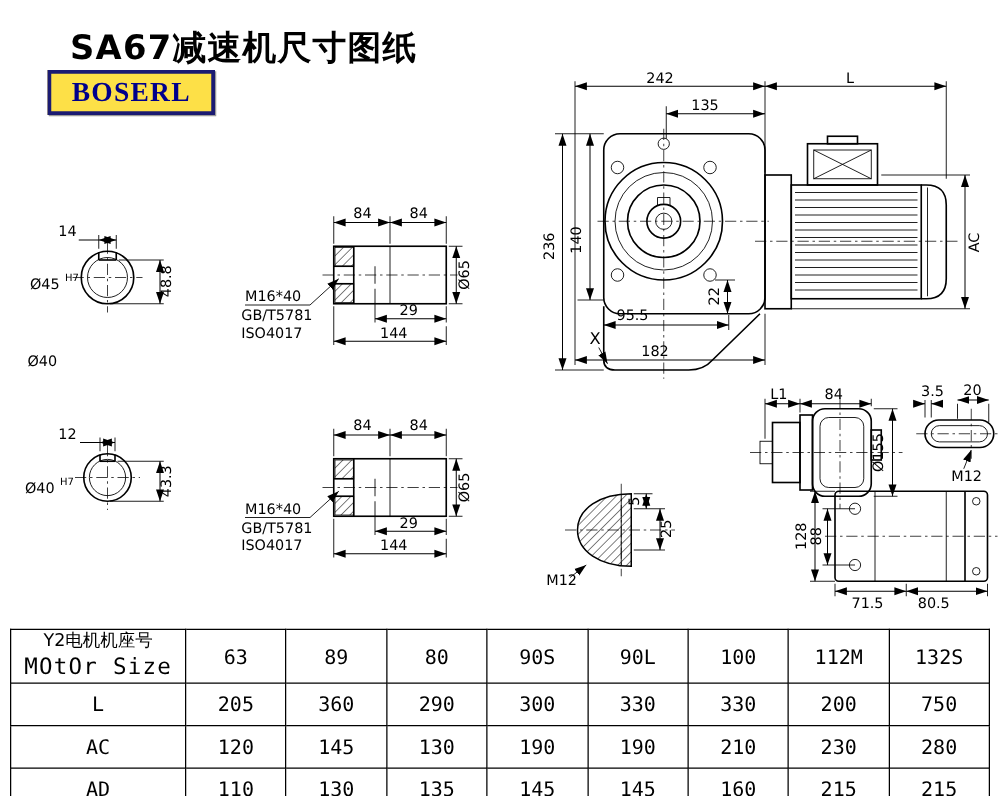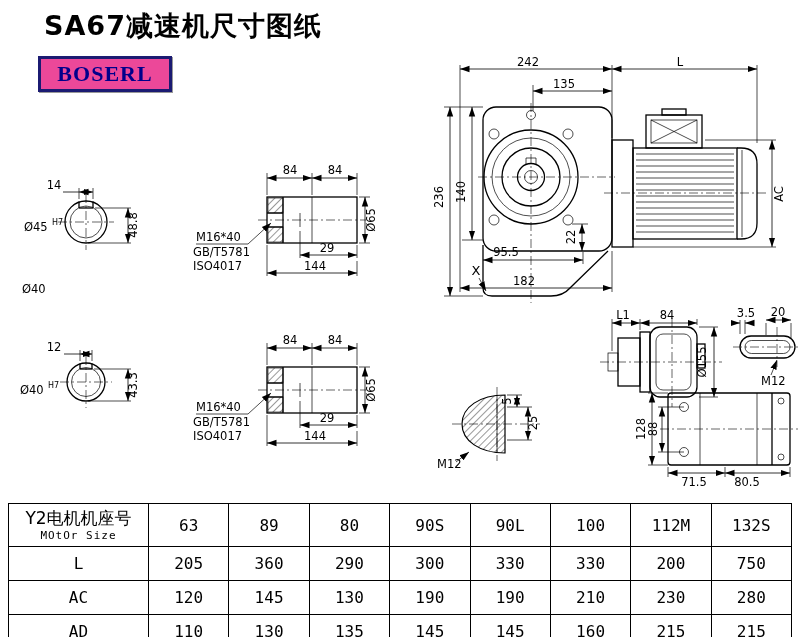--- a/index.html
+++ b/index.html
@@ -1,37 +1,37 @@
 <!DOCTYPE html>
 <html><head>
 <meta charset="utf-8">
 <style>
   html,body{margin:0;padding:0}
   body{width:800px;height:637px;position:relative;background:#fff;overflow:hidden;
        font-family:"DejaVu Sans",sans-serif;color:#000}
-  .title{position:absolute;left:44px;top:8px;margin:0;font-size:27px;font-weight:bold;
+  .title{position:absolute;left:44px;top:8px;margin:12px;font-size:27px;font-weight:bold;
          letter-spacing:1px;font-family:"DejaVu Sans",sans-serif}
   .logo{position:absolute;left:38px;top:56px;width:128px;height:30px;border:3px solid #1b1b72;
-        background:#ec4899;color:#00008b;font-family:"Liberation Serif",serif;font-weight:bold;
+        background:#fde047;color:#00008b;font-family:"Liberation Serif",serif;font-weight:bold;
         font-size:22px;display:flex;align-items:center;justify-content:center;
         letter-spacing:1px;box-shadow:1px 1px 0 #999}
   svg{position:absolute;left:0;top:55px}
   .ol{fill:none;stroke:#000;stroke-width:1.3}
   .tl{fill:none;stroke:#000;stroke-width:0.7}
   .dl{fill:none;stroke:#000;stroke-width:0.8}
   .cl{fill:none;stroke:#000;stroke-width:0.6;stroke-dasharray:9 3 2 3}
   text.dt{font-family:"DejaVu Sans",sans-serif;font-size:11.5px;fill:#000;stroke:none}
   text.sup{font-size:8px}
   table{position:absolute;left:8px;top:503px;width:784px;border-collapse:collapse;table-layout:fixed;background:#fff}
   th,td{border:1px solid #000;text-align:center;vertical-align:middle;
         font-family:"DejaVu Sans Mono",monospace;font-weight:normal;font-size:16px}
   tr.hdr th{height:40px}
   tr.row td{height:31px}
-  .cjk{font-family:"DejaVu Sans",sans-serif;font-size:17px;line-height:1.25}
-  .mono{font-size:11px;letter-spacing:1px;line-height:1.2}
+  .cjk{font-family:"DejaVu Sans",sans-serif;font-size:14px;line-height:1.25}
+  .mono{font-size:18px;letter-spacing:1px;line-height:1.2}
 </style>
 </head>
 <body>
 
 <h1 class="title">SA67减速机尺寸图纸</h1>
 <div class="logo">BOSERL</div>
 
 <svg width="800" height="450" viewBox="0 0 800 450">
 <defs>
   <marker id="aE" markerWidth="10" markerHeight="8" refX="9.5" refY="4" orient="auto" markerUnits="userSpaceOnUse">

